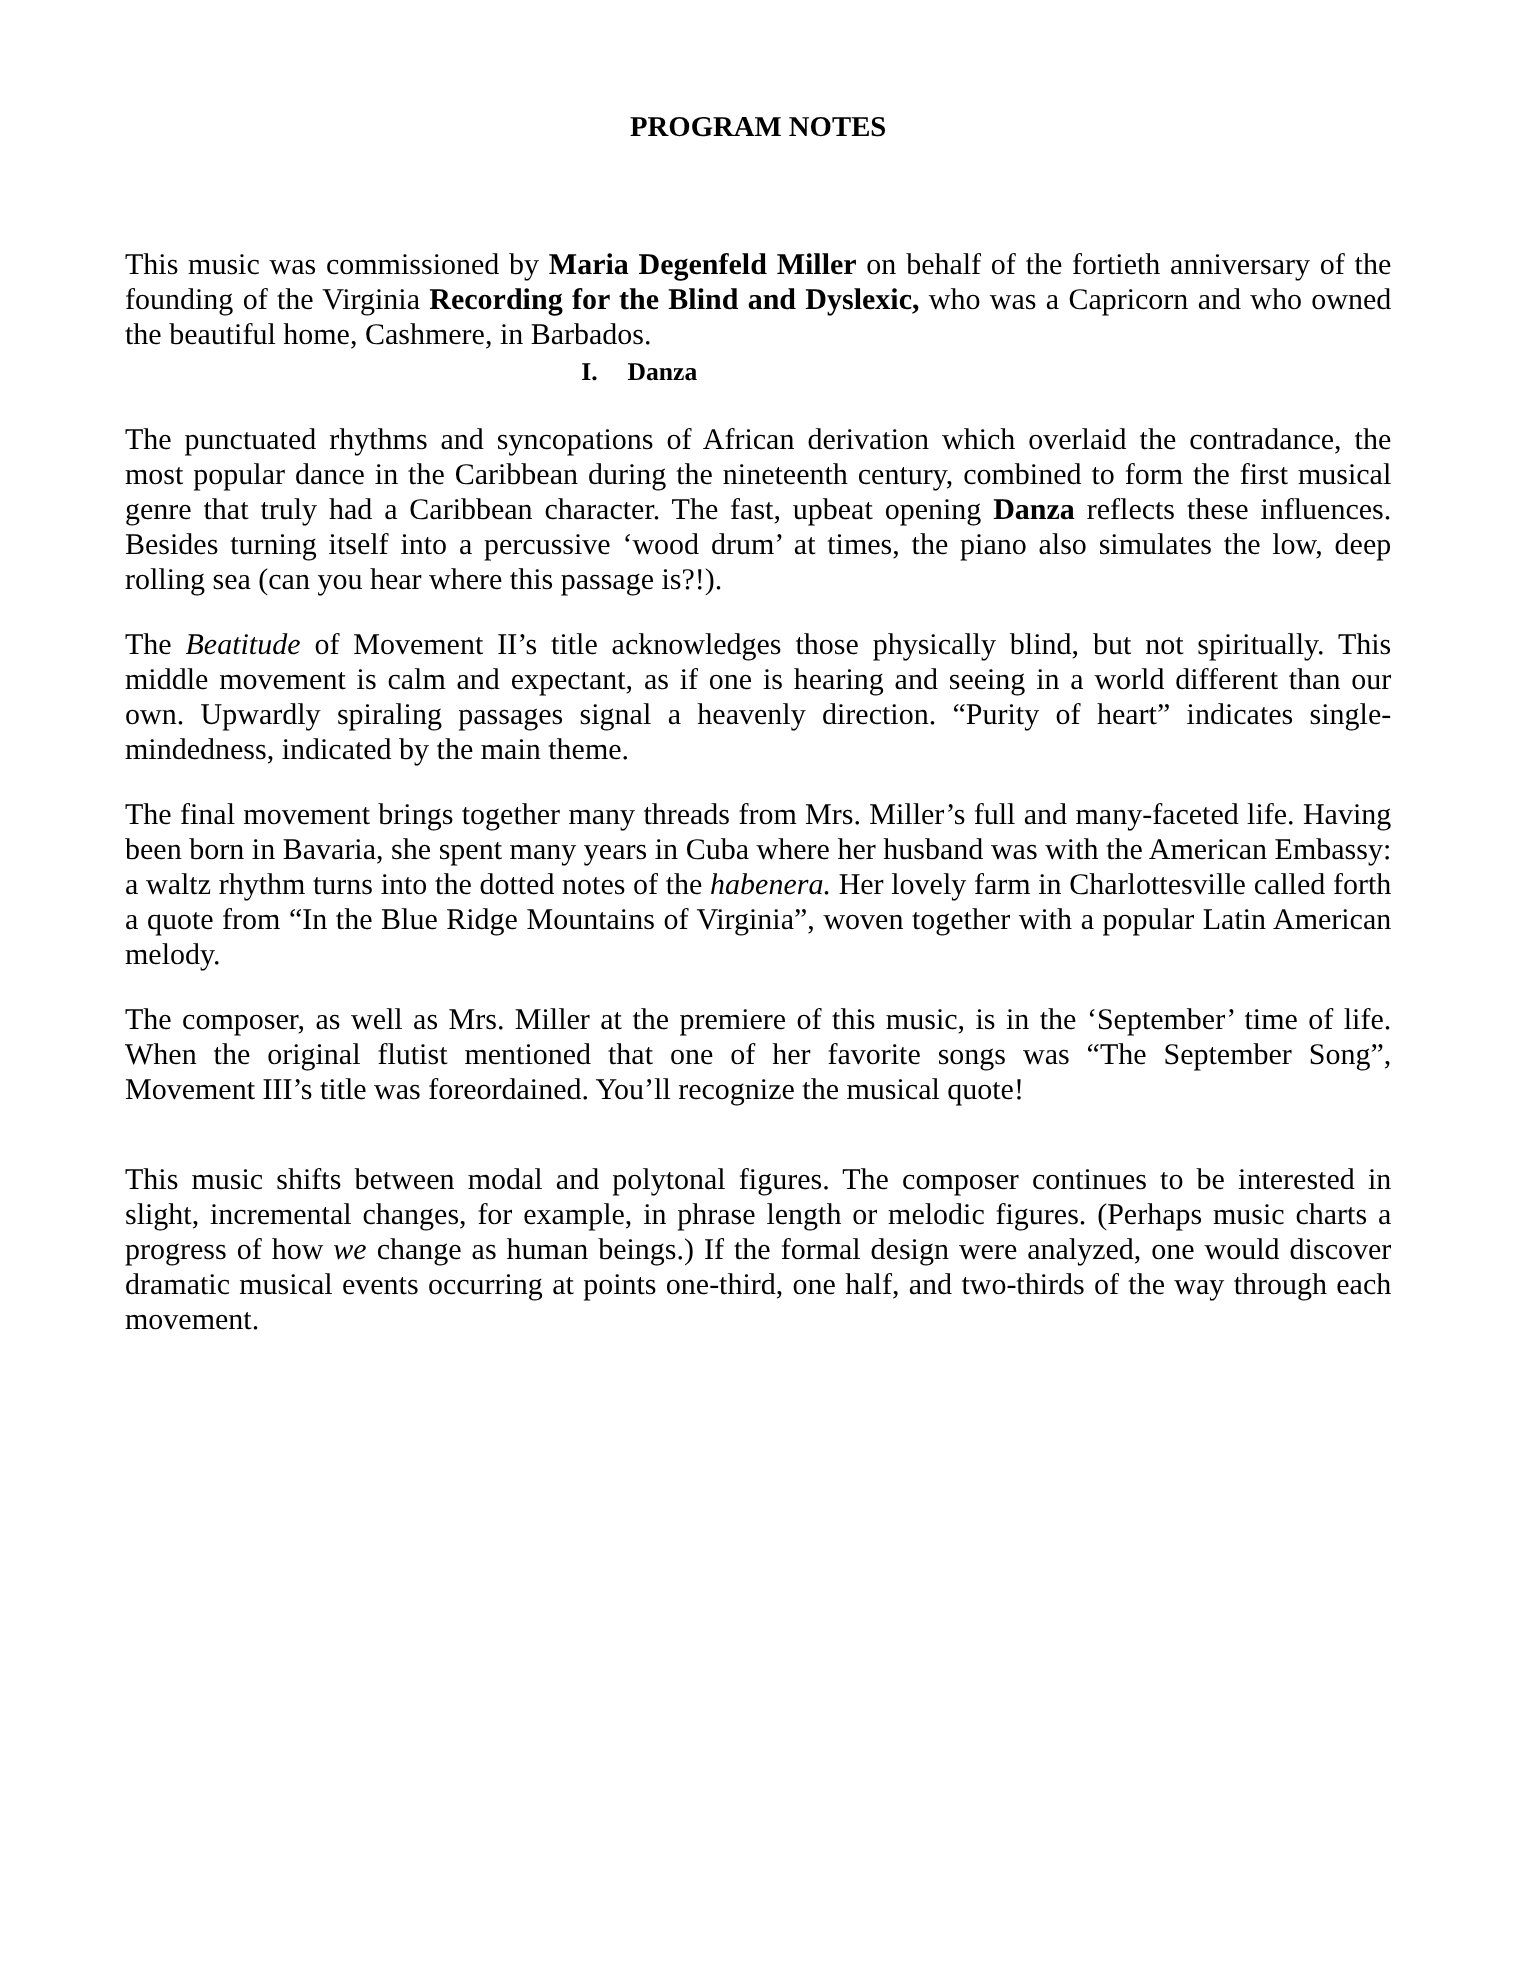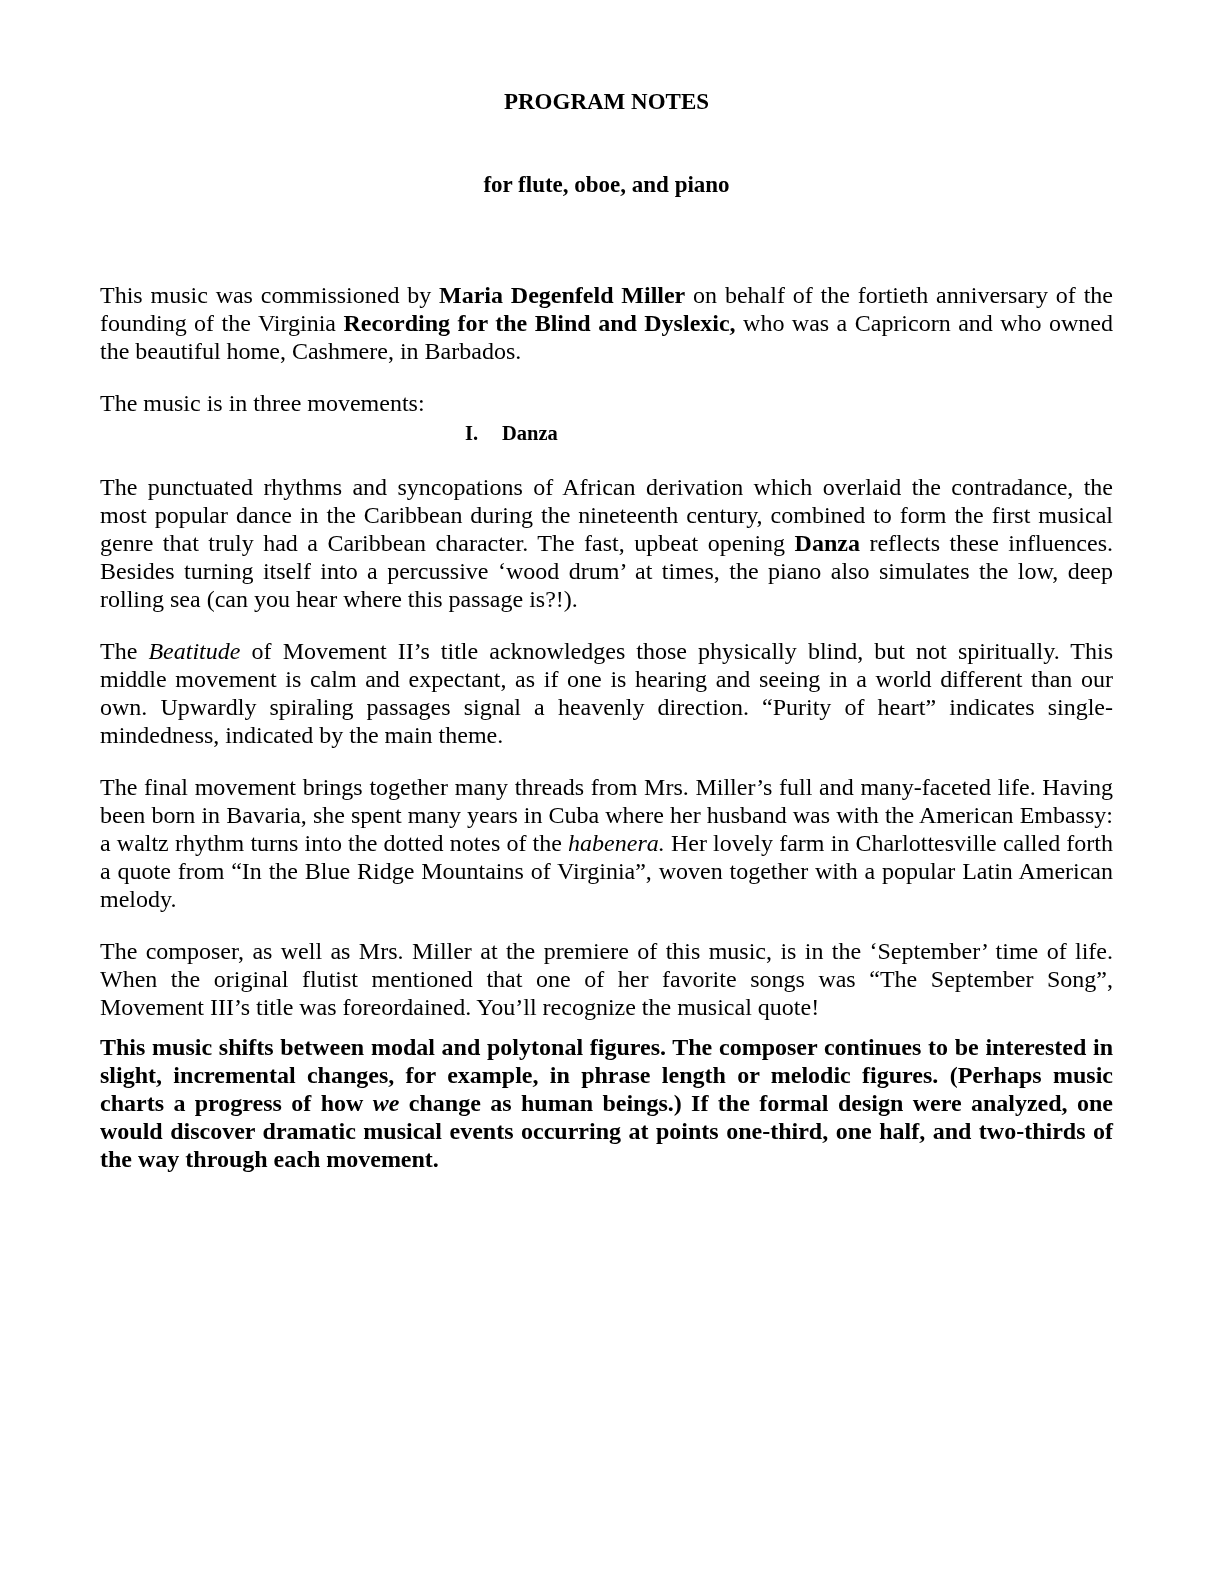--- a/index.html
+++ b/index.html
@@ -29,21 +29,21 @@
   }
   .para {
     font-size: 24px;
     line-height: 28px;
     text-align: justify;
   }
   .lead {
     text-align: left;
   }
   .mt-82 { margin-top: 82px; }
-  .mt-28 { margin-top: 12px; font-weight: bold; }
+  .mt-28 { margin-top: 44px; }
   .mt-26 { margin-top: 26px; }
   .mt-24 { margin-top: 24px; }
   .movements-list {
     margin-top: 2px;
     margin-left: 365px;
     font-size: 20.5px;
     line-height: 28px;
     font-weight: bold;
   }
   .movement-row { display: flex; }
@@ -51,26 +51,24 @@
   .movement-title { flex: 1 1 auto; }
 </style>
 </head>
 <body>
 
 <div class="page">
 
   <h1 class="doc-title">PROGRAM NOTES</h1>
 
   <div class="work-heading">
-    <div>for flute, oboe, and piano</div>
   </div>
 
   <p class="para mt-82"><span>This music was commissioned by </span><span style="font-weight: bold;">Maria Degenfeld Miller</span><span> on behalf of the fortieth anniversary of the founding of the Virginia </span><span style="font-weight: bold;">Recording for the Blind and Dyslexic,</span><span> who was a Capricorn and who owned the beautiful home, Cashmere, in Barbados.</span></p>
 
-  <p class="para lead mt-24">The music is in three movements:</p>
 
   <div class="movements-list">
     <div class="movement-row">
       <span class="movement-numeral">I.</span>
       <span class="movement-title">Danza</span>
     </div>
   </div>
 
   <p class="para mt-26"><span>The punctuated rhythms and syncopations of African derivation which overlaid the contradance, the most popular dance in the Caribbean during the nineteenth century, combined to form the first musical genre that truly had a Caribbean character. The fast, upbeat opening </span><span style="font-weight: bold;">Danza</span><span> reflects these influences. Besides turning itself into a percussive ‘wood drum’ at times, the piano also simulates the low, deep rolling sea (can you hear where this passage is?!).</span></p>
 

